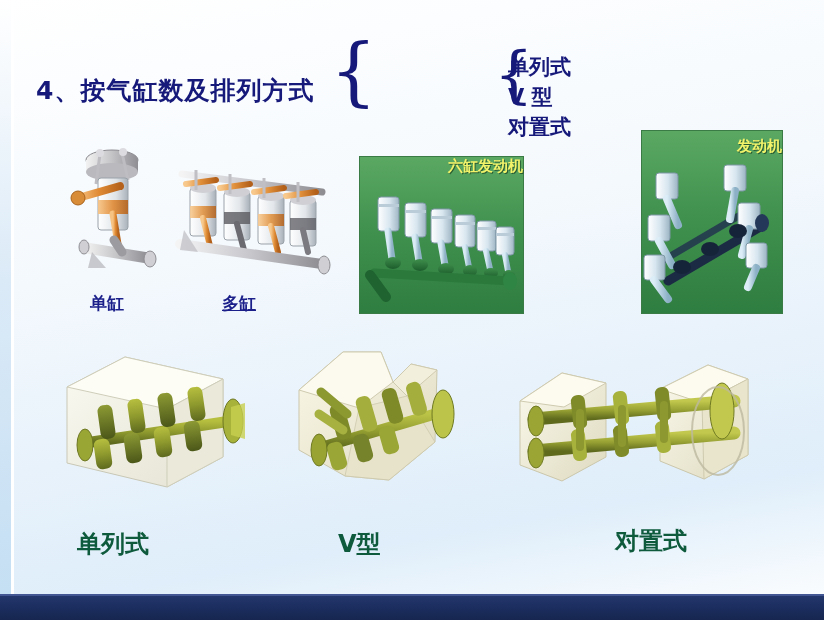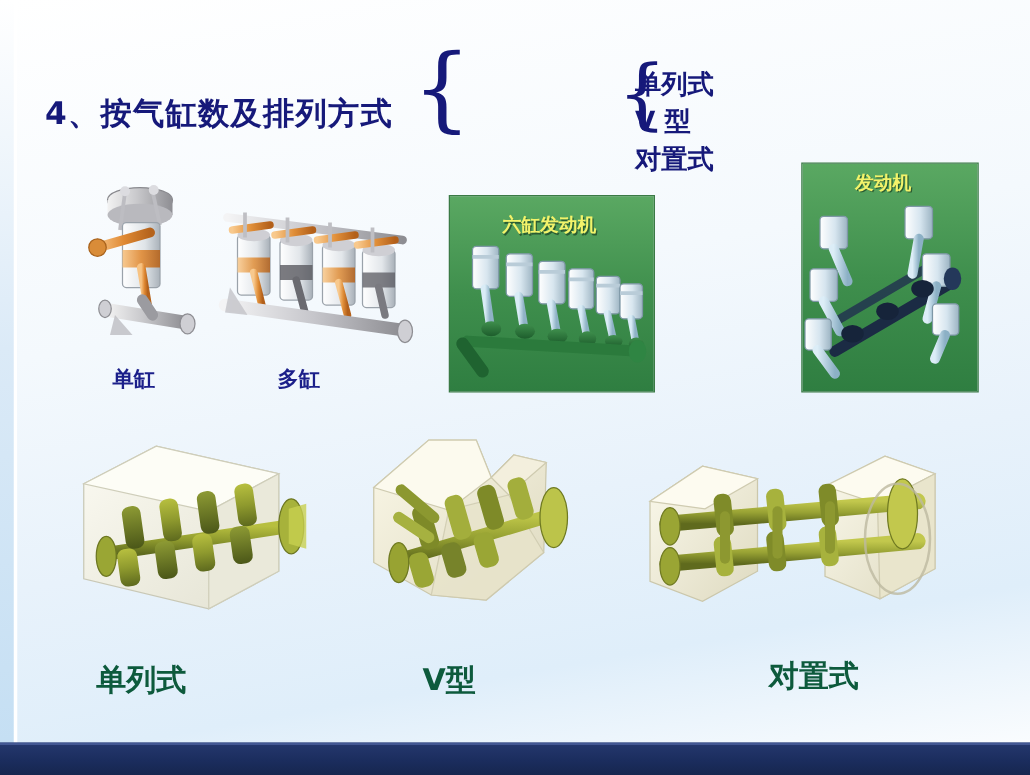--- a/index.html
+++ b/index.html
@@ -73,26 +73,25 @@
 
   
   .green-panel{
     position:absolute;background:#4a9a55;
     background:linear-gradient(180deg,#5aa862 0%,#3f8f4d 50%,#2f7e41 100%);
     border:1px solid #3a7a45;
   }
   #panel-six{left:359px;top:156px;width:163px;height:156px;}
   #panel-v{left:641px;top:130px;width:140px;height:182px;}
   .panel-title{
-    position:absolute;width:100%;text-align:left;
+    position:absolute;width:100%;text-align:right;
     font-size:15px;font-weight:bold;color:#f3f36a;
     text-shadow:1px 1px 0 #2a5c33;
-    margin-left:42px;
-  }
-  #panel-six .panel-title{top:14px;}
+  }
+  #panel-six .panel-title{top:0;}
   #panel-v .panel-title{top:6px;}
 
   
   #fig-inline{left:55px;top:335px;width:210px;height:175px;}
   #fig-vtype{left:285px;top:330px;width:200px;height:185px;}
   #fig-flat{left:510px;top:345px;width:250px;height:175px;}
 
   .cap-big{
     position:absolute;font-size:24px;font-weight:bold;color:#0d5a3c;
     white-space:nowrap;
@@ -226,21 +225,21 @@
       <path d="M24 30 L24 50" stroke="#bfbfc4" stroke-width="3"></path>
       <path d="M58 34 L58 54" stroke="#bfbfc4" stroke-width="3"></path>
       <path d="M92 38 L92 58" stroke="#bfbfc4" stroke-width="3"></path>
       <path d="M126 42 L126 62" stroke="#bfbfc4" stroke-width="3"></path>
 
       <path d="M8 104 L150 124" stroke="url(#metal2)" stroke-width="10" stroke-linecap="round"></path>
       <ellipse cx="152" cy="125" rx="6" ry="9" fill="#cfcfd4" stroke="#8e8e93"></ellipse>
       <path d="M12 90 L8 110 L26 112 Z" fill="#c3c3c8" opacity=".8"></path>
     </svg>
   </div>
-  <div class="cap-blue" style="left:222px;top:292px;">多缸</div>
+  <div class="cap-blue" style="left:222px;top:292px;text-decoration:underline;">多缸</div>
 
   <div class="green-panel" id="panel-six">
     <div class="panel-title">六缸发动机</div>
     <svg width="163" height="156" viewBox="0 0 163 156" style="position:absolute;left:0;top:0;">
       <defs>
         <linearGradient id="pist" x1="0" y1="0" x2="1" y2="0">
           <stop offset="0" stop-color="#ffffff"></stop>
             <stop offset=".55" stop-color="#d8e6ef"></stop>
             <stop offset="1" stop-color="#9fb6c4"></stop>
         </linearGradient>

